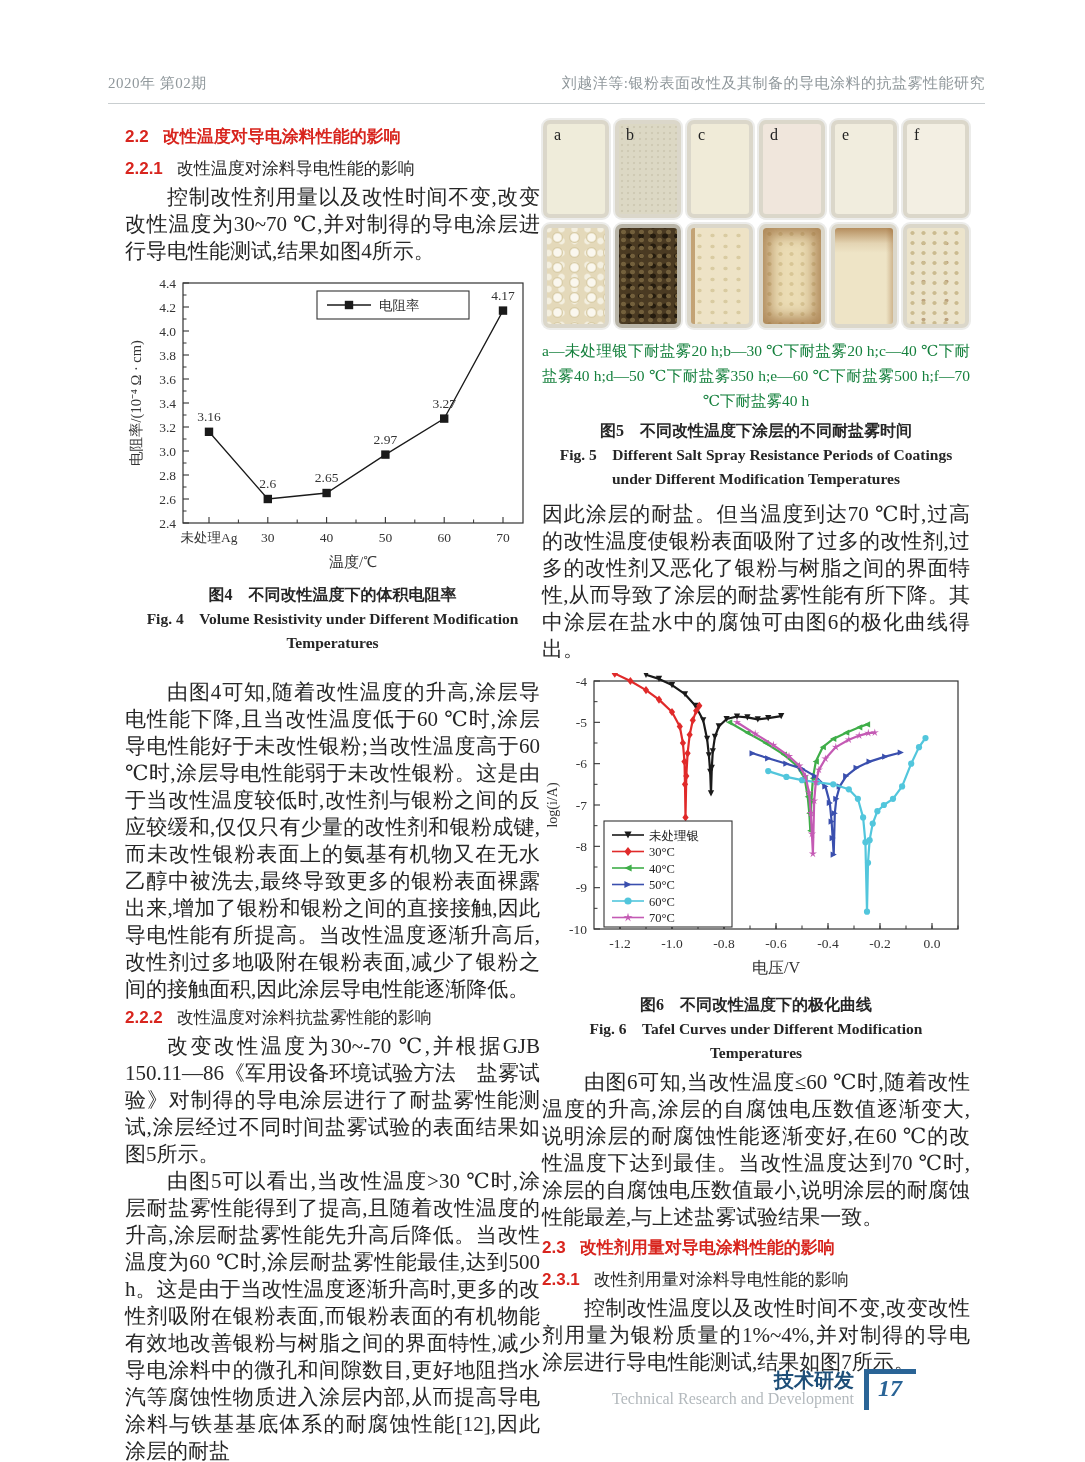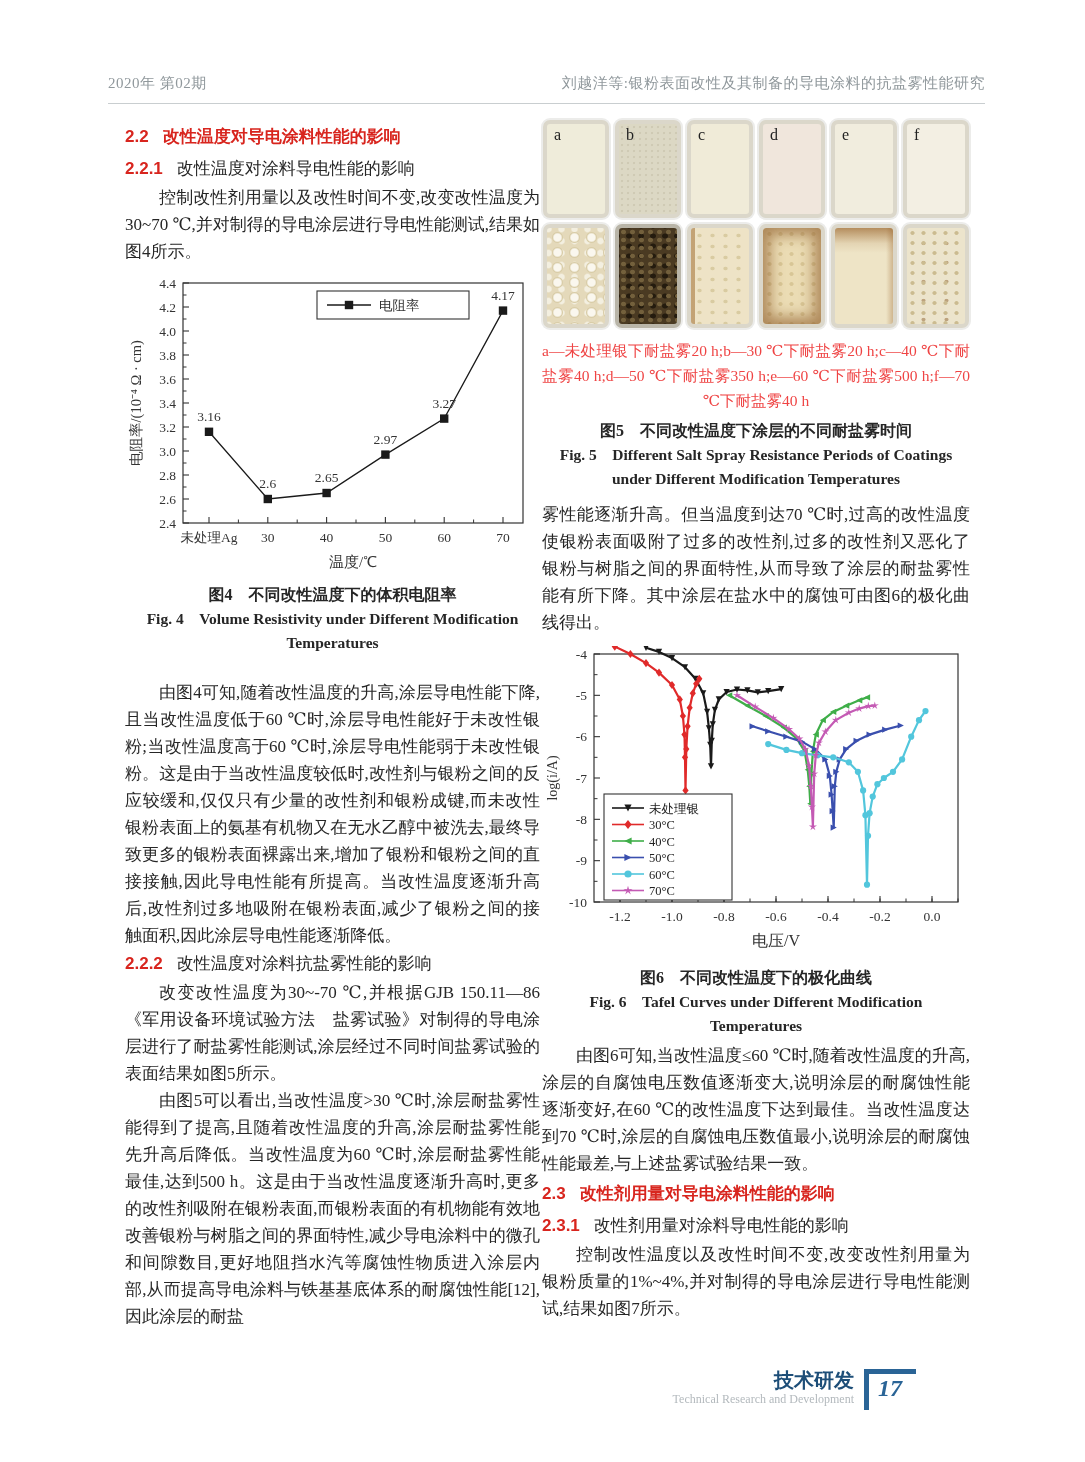--- a/index.html
+++ b/index.html
@@ -11,21 +11,21 @@
   .header{
     position:absolute;top:74px;left:108px;width:877px;
     display:flex;justify-content:space-between;align-items:flex-end;
     border-bottom:1px solid #c9ced0;padding-bottom:10px;
     font-size:15px;color:#90989c;letter-spacing:.5px;
   }
   
   .cols{position:absolute;top:120px;left:125px;width:860px;display:flex;gap:2px;}
   .col-l{width:415px;}
   .col-r{width:428px;}
-  .body-p{font-size:17px;line-height:27px;text-align:justify;margin:0;}
+  .body-p{font-size:21px;line-height:27px;text-align:justify;margin:0;}
   .indent{text-indent:2em;}
   .h-red{font-family:"Liberation Sans","DejaVu Sans",sans-serif;font-weight:bold;
          color:#d8251e;font-size:17px;line-height:30px;margin:2px 0;}
   .h-red .sp{display:inline-block;width:14px;}
   .h-sub{font-size:17px;line-height:30px;margin:0;}
   .h-sub .num{font-family:"Liberation Sans","DejaVu Sans",sans-serif;font-weight:bold;color:#d8251e;}
   .h-sub .sp{display:inline-block;width:14px;}
   .cap-zh{font-size:16px;font-weight:bold;text-align:center;margin:4px 0 0;line-height:24px;}
   .cap-en{font-size:15.5px;font-weight:bold;text-align:center;margin:0 0 4px;line-height:24px;}
   
@@ -56,30 +56,30 @@
       radial-gradient(#d8c696 1.6px,transparent 2.6px) 1px 1px/11px 10px,#ebdcb4;
       box-shadow:inset 0 0 14px 7px rgba(135,82,30,.6),0 0 0 2px #ececea;}
   .b-e{background:
       linear-gradient(180deg,rgba(150,95,38,.65),rgba(150,95,38,.12) 16%,transparent 26%),
       linear-gradient(270deg,rgba(150,95,38,.35),transparent 12%),
       #eee4c6;}
   .b-f{background:
       radial-gradient(#cbbb90 1.6px,transparent 2.6px) 0 0/11px 10px,
       radial-gradient(rgba(140,95,45,.5) 1.5px,transparent 2.5px) 5px 6px/23px 19px,
       #ece4cc;}
-  .fig5-note{color:#ef4444;font-size:15.5px;line-height:25px;margin:2px 0 6px;
+  .fig5-note{color:#15803d;font-size:15.5px;line-height:25px;margin:2px 0 6px;
              text-align:justify;text-align-last:center;}
   
   .chartbox{margin:10px 0 2px;}
   
   .footer{position:absolute;right:100px;bottom:52px;display:flex;}
   .footer .labels{text-align:right;margin-right:10px;padding-bottom:2px;}
   .footer .zh{font-family:"Liberation Sans","DejaVu Sans",sans-serif;font-weight:bold;
               font-size:20px;color:#1d4e78;line-height:22px;}
-  .footer .en{font-size:12px;color:#b3b9bd;line-height:16px;}
+  .footer .en{font-size:16px;color:#b3b9bd;line-height:16px;}
   .pageno-bracket{border-top:5px solid #2a6496;border-left:5px solid #2a6496;
                   padding:1px 14px 8px 9px;}
   .pageno-bracket span{font-style:italic;font-weight:bold;font-size:24px;color:#2a6496;
                        font-family:"Liberation Serif",serif;}
 </style>
 </head>
 <body>
 
 <div class="page">
 
@@ -201,21 +201,21 @@
         <div class="photo ph-bot b-c"></div>
         <div class="photo ph-bot b-d"></div>
         <div class="photo ph-bot b-e"></div>
         <div class="photo ph-bot b-f"></div>
       </div>
 
       <p class="fig5-note">a—未处理银下耐盐雾20 h;b—30 ℃下耐盐雾20 h;c—40 ℃下耐盐雾40 h;d—50 ℃下耐盐雾350 h;e—60 ℃下耐盐雾500 h;f—70 ℃下耐盐雾40 h</p>
       <p class="cap-zh">图5　不同改性温度下涂层的不同耐盐雾时间</p>
       <p class="cap-en">Fig. 5　Different Salt Spray Resistance Periods of Coatings under Different Modification Temperatures</p>
 
-      <p class="body-p" style="margin-top:10px;">雾性能逐渐升高。但当温度到达70 ℃时,过高的改性温度使银粉表面吸附了过多的改性剂,过多的改性剂又恶化了银粉与树脂之间的界面特性,从而导致了涂层的耐盐雾性能有所下降。其中涂层在盐水中的腐蚀可由图6的极化曲线得出。</p>
+      <p class="body-p" style="margin-top:10px;">因此涂层的耐盐。但当温度到达70 ℃时,过高的改性温度使银粉表面吸附了过多的改性剂,过多的改性剂又恶化了银粉与树脂之间的界面特性,从而导致了涂层的耐盐雾性能有所下降。其中涂层在盐水中的腐蚀可由图6的极化曲线得出。</p>
 
       <div id="fig6" class="chartbox"><svg width="428" height="312" viewBox="0 0 428 312">
             <rect x="52" y="8" width="364" height="248" fill="#fff" stroke="#333" stroke-width="1.2"></rect>
             <line x1="78.00000000000003" y1="256" x2="78.00000000000003" y2="250" stroke="#333" stroke-width="1.1"></line>
             <text x="78.00000000000003" y="275" font-size="13.5" text-anchor="middle" fill="#333" font-family="&quot;Liberation Serif&quot;,serif">-1.2</text>
             <line x1="130" y1="256" x2="130" y2="250" stroke="#333" stroke-width="1.1"></line>
             <text x="130" y="275" font-size="13.5" text-anchor="middle" fill="#333" font-family="&quot;Liberation Serif&quot;,serif">-1.0</text>
             <line x1="182" y1="256" x2="182" y2="250" stroke="#333" stroke-width="1.1"></line>
             <text x="182" y="275" font-size="13.5" text-anchor="middle" fill="#333" font-family="&quot;Liberation Serif&quot;,serif">-0.8</text>
             <line x1="234" y1="256" x2="234" y2="250" stroke="#333" stroke-width="1.1"></line>

